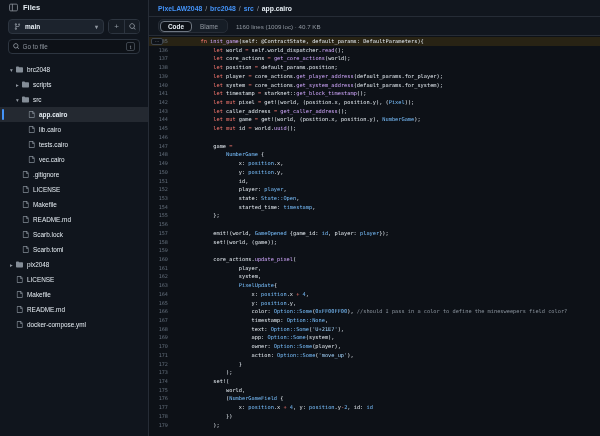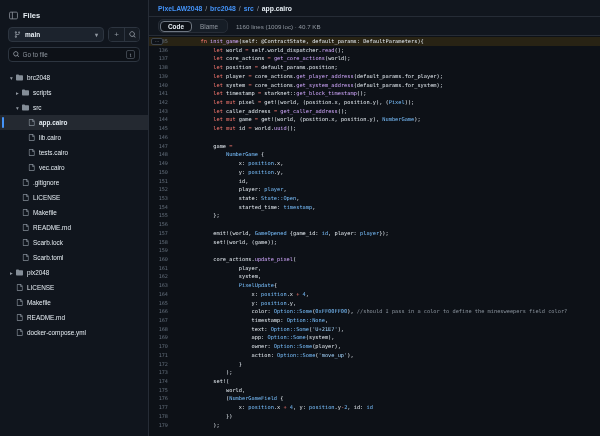--- a/index.html
+++ b/index.html
@@ -4,21 +4,21 @@
 <style>
   html,body{margin:0;padding:0;background:#0d1117;}
   *{box-sizing:border-box;}
   .app{
     width:600px;height:436px;overflow:hidden;display:flex;
     font-family:"Liberation Sans",sans-serif;color:#e6edf3;
     background:#0d1117;position:relative;
   }
   
   .sidebar{width:149px;flex:0 0 149px;background:#10151d;border-right:1px solid #262c36;overflow:hidden;}
-  .files-header{display:flex;align-items:flex-end;gap:5px;padding:11px 8px 5px 9px;}
+  .files-header{display:flex;align-items:flex-end;gap:5px;padding:3px 8px 5px 9px;}
   .files-header svg{display:block;}
   .files-title{font-size:7.5px;font-weight:bold;color:#e6edf3;}
   .controls{display:flex;align-items:center;gap:4px;padding:2px 8px 4px 8px;}
   .branch-pill{
     flex:1;display:flex;align-items:center;gap:4px;height:15px;
     background:#1c232d;border:1px solid #2d3540;border-radius:4px;
     padding:0 5px;color:#e6edf3;font-size:6.5px;font-weight:bold;
     font-family:"Liberation Sans",sans-serif;cursor:pointer;
   }
   .branch-pill .caret{margin-left:auto;color:#9198a1;font-size:6px;}

